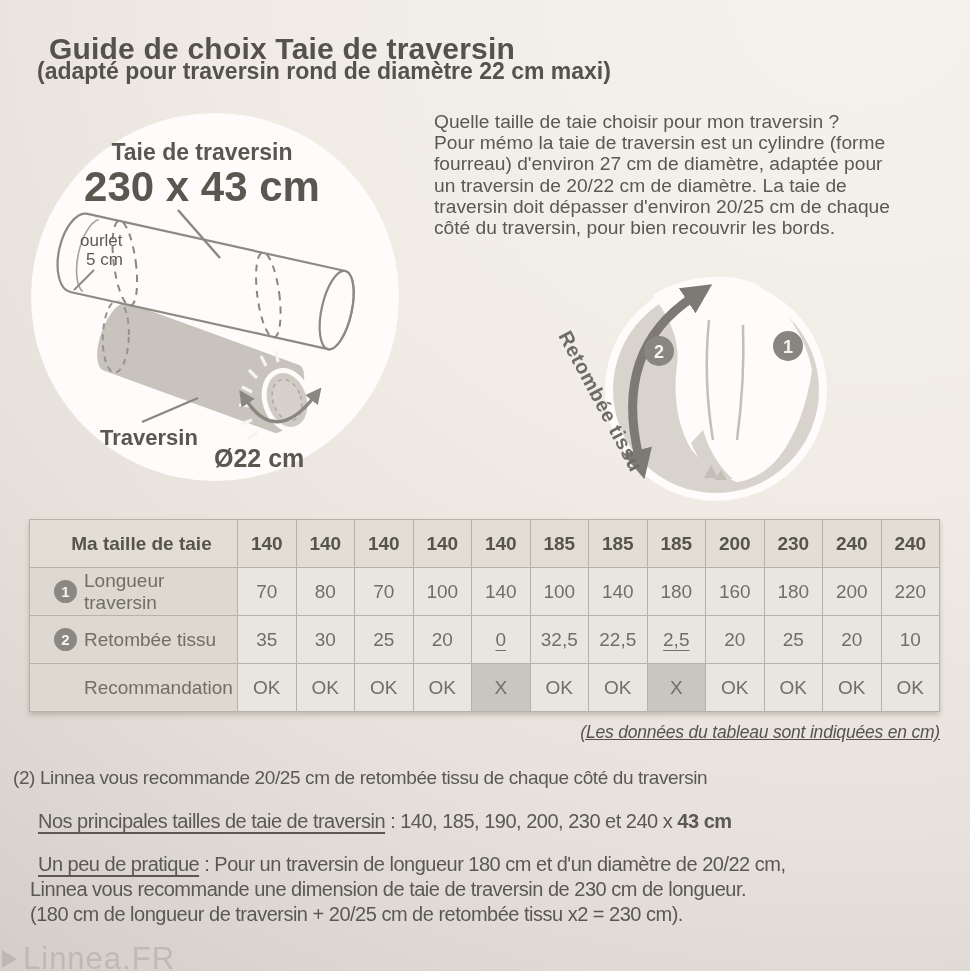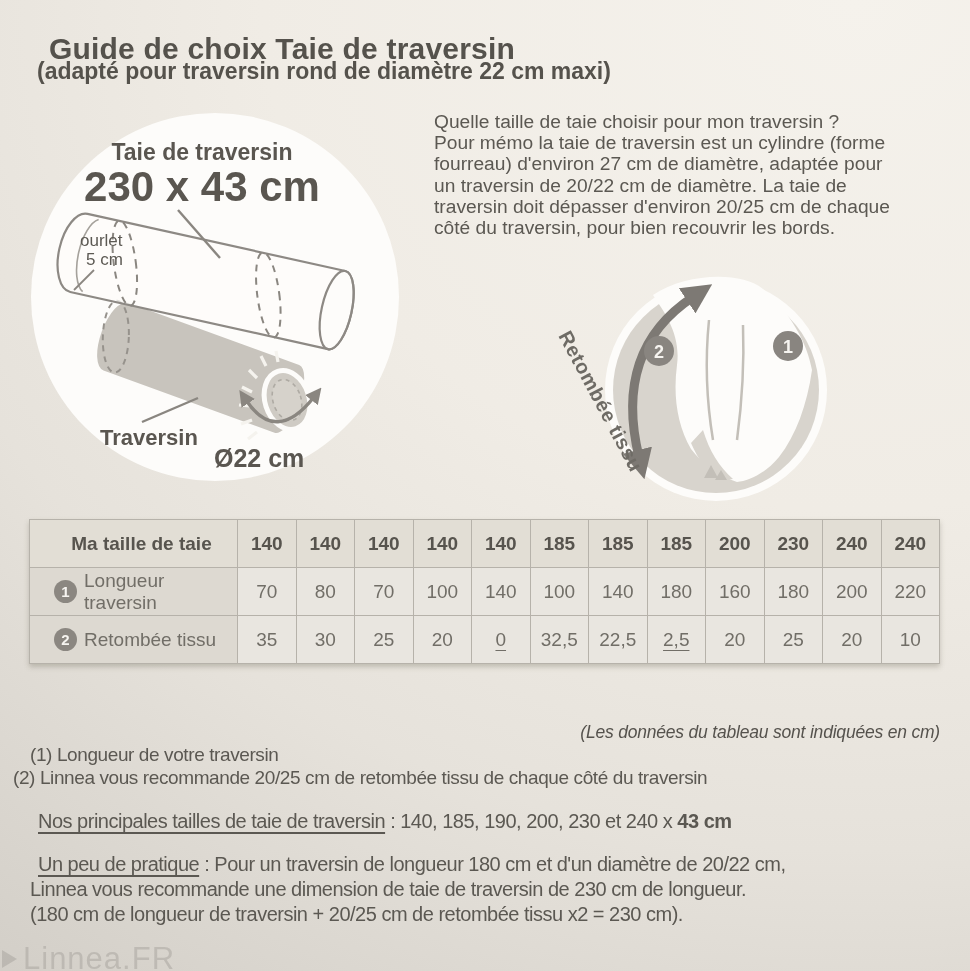--- a/index.html
+++ b/index.html
@@ -48,21 +48,21 @@
     width:23px;height:23px;border-radius:50%;background:#8b8781;color:#f6f4f0;
     font-weight:bold;font-size:15px;display:inline-flex;align-items:center;
     justify-content:center;flex:none;
   }
   .badge.ghost{visibility:hidden;}
   .size-table td.x-cell{background:#c9c6bf;}
   .size-table td.ul{text-decoration:underline;text-underline-offset:4px;}
   
   .units-note{
     position:absolute;left:440px;top:722px;width:500px;text-align:right;
-    font-style:italic;font-size:17.5px;color:#55524d;letter-spacing:-0.2px;
+    font-style:italic;font-size:17.5px;color:#55524d;letter-spacing:-0.2px;text-decoration:underline;
   }
   .fn1{position:absolute;left:30px;top:744px;font-size:19px;letter-spacing:-0.4px;color:#5b5852;}
   .fn2{position:absolute;left:13px;top:767px;font-size:19px;letter-spacing:-0.4px;color:#5b5852;}
   .footer-sizes{
     position:absolute;left:30px;top:810px;font-size:20px;color:#5b5852;letter-spacing:-0.5px;
   }
   .footer-practice{
     position:absolute;left:30px;top:852px;width:925px;font-size:20px;line-height:25px;
     color:#5b5852;letter-spacing:-0.5px;
   }
@@ -225,25 +225,44 @@
       <td>20</td>
       <td class="ul">0</td>
       <td>32,5</td>
       <td>22,5</td>
       <td class="ul">2,5</td>
       <td>20</td>
       <td>25</td>
       <td>20</td>
       <td>10</td>
     </tr>
+    <tr>
+      <td class="lbl">
+        <div class="lblwrap">
+          <span class="badge ghost"></span>
+          <span>Recommandation</span>
+        </div>
+      </td>
+      <td>OK</td>
+      <td>OK</td>
+      <td>OK</td>
+      <td>OK</td>
+      <td class="x-cell">X</td>
+      <td>OK</td>
+      <td>OK</td>
+      <td class="x-cell">X</td>
+      <td>OK</td>
+      <td>OK</td>
+      <td>OK</td>
+      <td>OK</td>
+    </tr>
   </tbody>
     </table>
 
   <div class="units-note">(Les données du tableau sont indiquées en cm)</div>
-  <div class="fn1">(1) Longueur de votre traversin</div>
   <div class="fn2">(2) Linnea vous recommande 20/25 cm de retombée tissu de chaque côté du traversin</div>
 
   <div class="footer-sizes">
     <span class="u">Nos principales tailles de taie de traversin</span><span> : 140, 185, 190, 200, 230 et 240 x </span><span class="b">43 cm</span>
   </div>
   <div class="footer-practice">
     <span class="u">Un peu de pratique</span><span class="pre"> : Pour un traversin de longueur 180 cm et d'un diamètre de 20/22 cm,
 Linnea vous recommande une dimension de taie de traversin de 230 cm de longueur.
 (180 cm de longueur de traversin + 20/25 cm de retombée tissu x2 = 230 cm).</span>
   </div>

